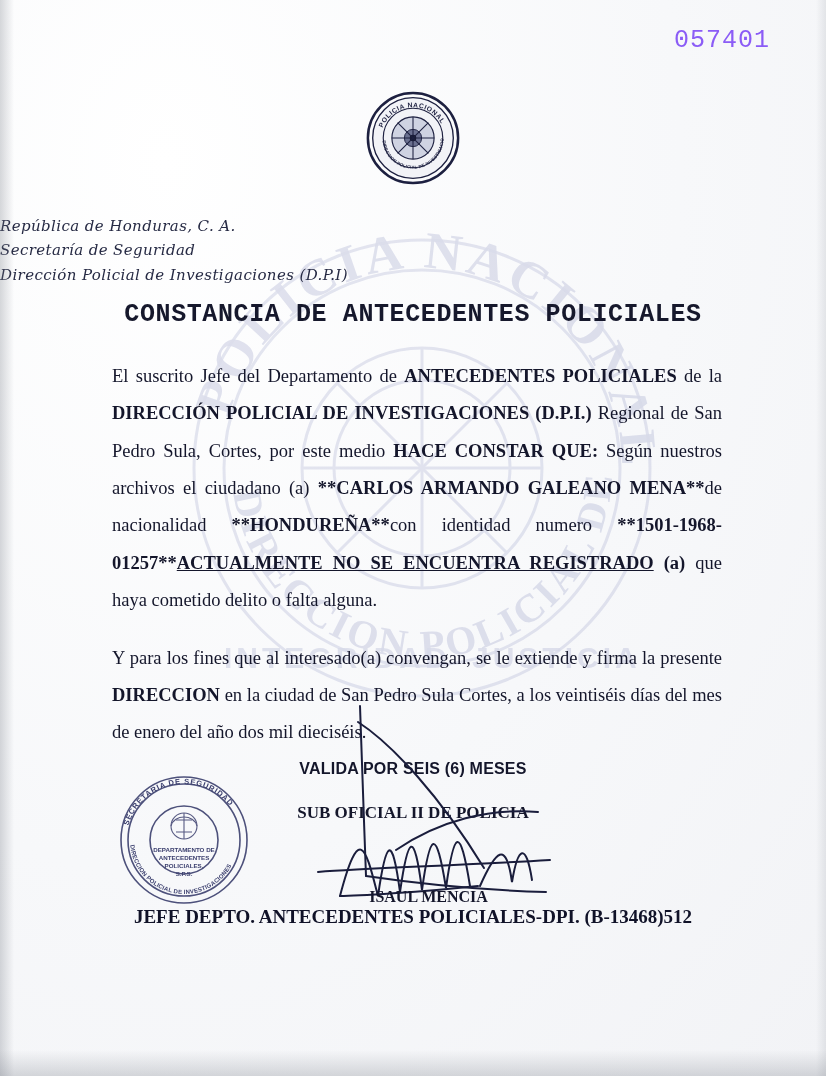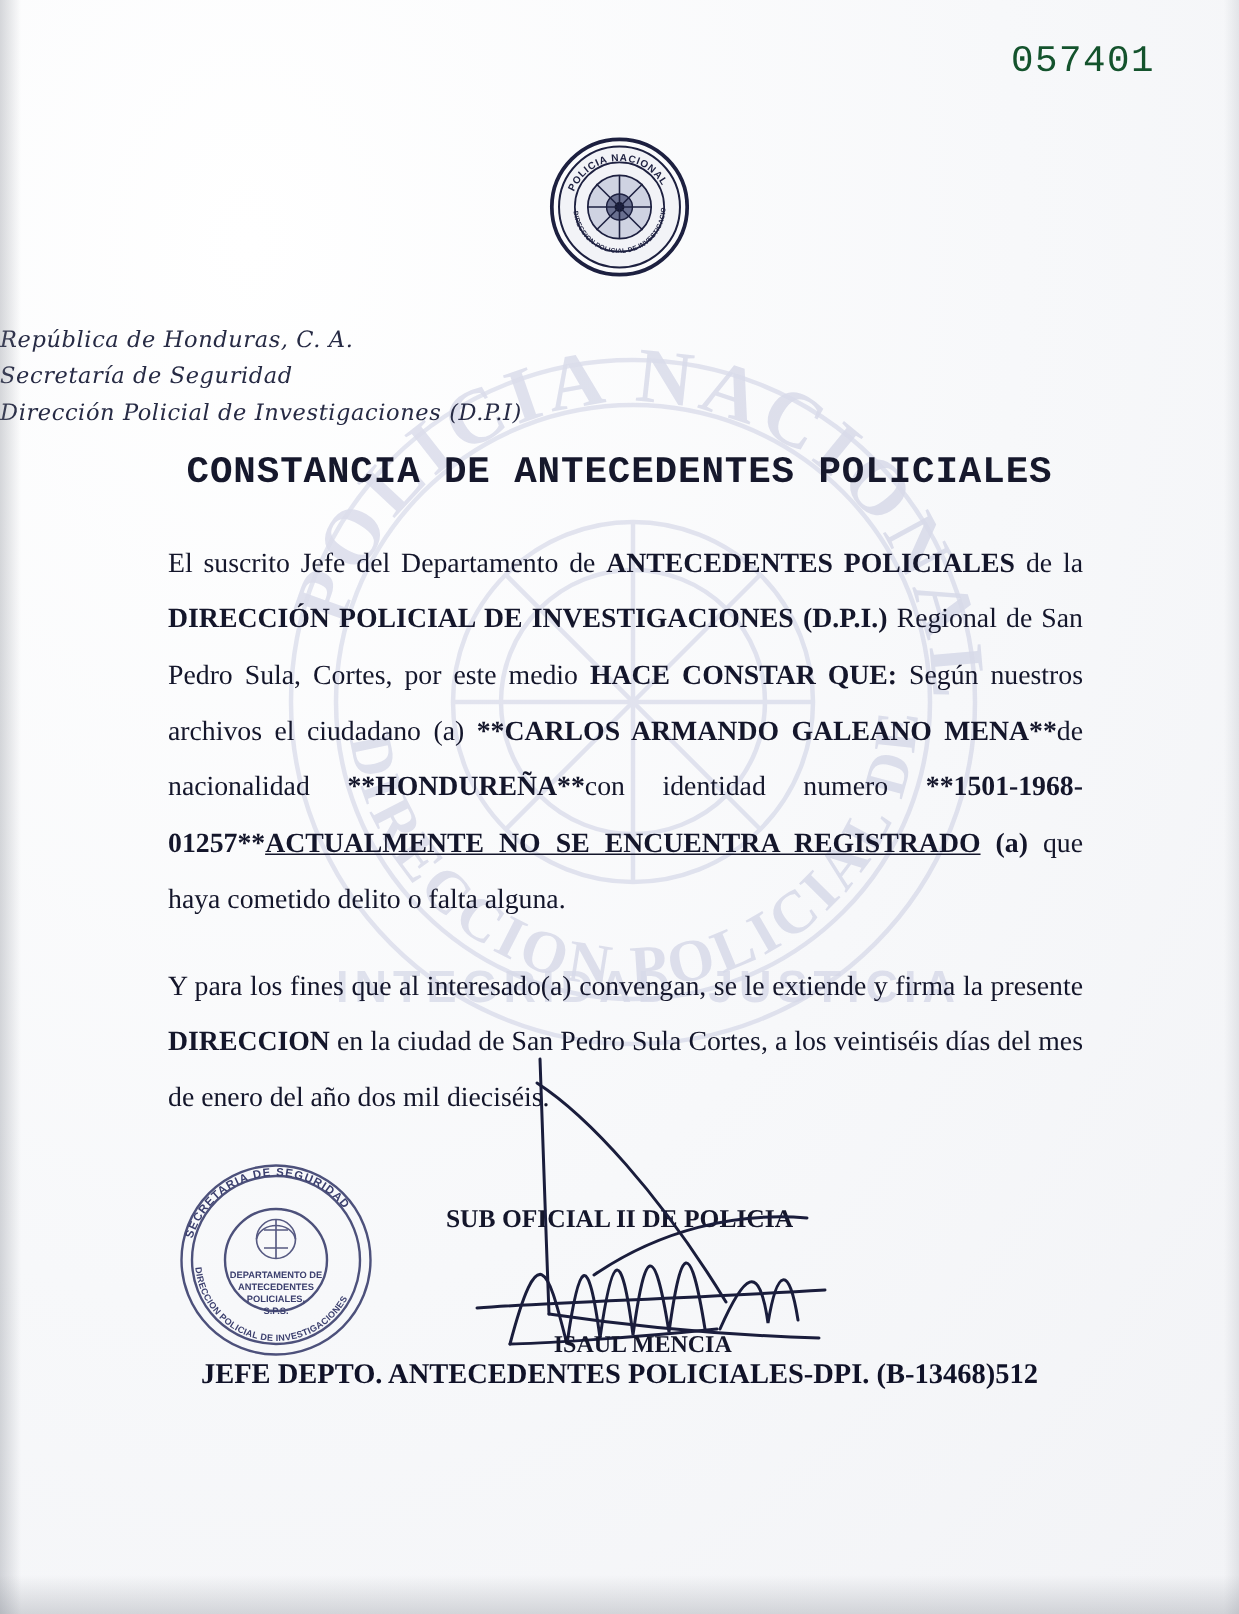--- a/index.html
+++ b/index.html
@@ -57,21 +57,21 @@
   }
   .watermark svg { width: 100%; height: 100%; display: block; }
 
   .serial {
     position: absolute;
     right: 56px;
     top: 26px;
     font-family: "Liberation Mono", monospace;
     font-size: 25px;
     letter-spacing: 1px;
-    color: #14532d;
+    color: #8b5cf6;
   }
 
   .crest {
     position: absolute;
     left: 50%;
     transform: translateX(-50%);
     top: 90px;
     width: 96px;
     height: 96px;
   }
@@ -255,20 +255,21 @@
   </div>
 
   <div class="doc-title">CONSTANCIA DE  ANTECEDENTES POLICIALES</div>
 
   <div class="body-block">
     <p><span>El suscrito Jefe del Departamento  de </span><span class="b">ANTECEDENTES POLICIALES</span><span> de la </span><span class="b">DIRECCIÓN  POLICIAL  DE  INVESTIGACIONES  (D.P.I.)</span><span> Regional de San Pedro Sula, Cortes, por este medio </span><span class="b">HACE  CONSTAR  QUE:</span><span> Según nuestros archivos  el ciudadano (a) </span><span class="b">**CARLOS ARMANDO GALEANO MENA**</span><span>de nacionalidad </span><span class="b">**HONDUREÑA**</span><span>con identidad numero </span><span class="b">**1501-1968-01257**</span><span class="bu">ACTUALMENTE NO SE ENCUENTRA REGISTRADO</span><span class="b"> (a)</span><span> que haya cometido delito o falta alguna.</span></p>
 
     <p class="tight"><span>Y para los fines que al interesado(a) convengan, se le extiende  y firma la presente </span><span class="b">DIRECCION</span><span> en la ciudad de San Pedro Sula  Cortes, a los veintiséis días del mes de enero del año dos mil dieciséis.</span></p>
   </div>
 
+  <div class="valid-line">VALIDA POR SEIS (6) MESES</div>
 
   <div class="rank-line">SUB OFICIAL II DE POLICIA</div>
 
   <div class="signature">
     <svg viewBox="0 0 300 230" xmlns="http://www.w3.org/2000/svg">
       <g fill="none" stroke="#1a1d3c" stroke-width="2" stroke-linecap="round">
         <path d="M 60,6 C 62,70 64,120 66,176"></path>
         <path d="M 18,172 C 70,168 150,166 250,160"></path>
         <path d="M 40,196 C 60,120 66,150 78,196 C 86,140 92,132 100,192 C 108,136 114,128 122,190 C 130,132 136,126 146,188 C 154,130 160,124 170,186"></path>
         <path d="M 40,196 C 56,196 120,192 178,186"></path>

